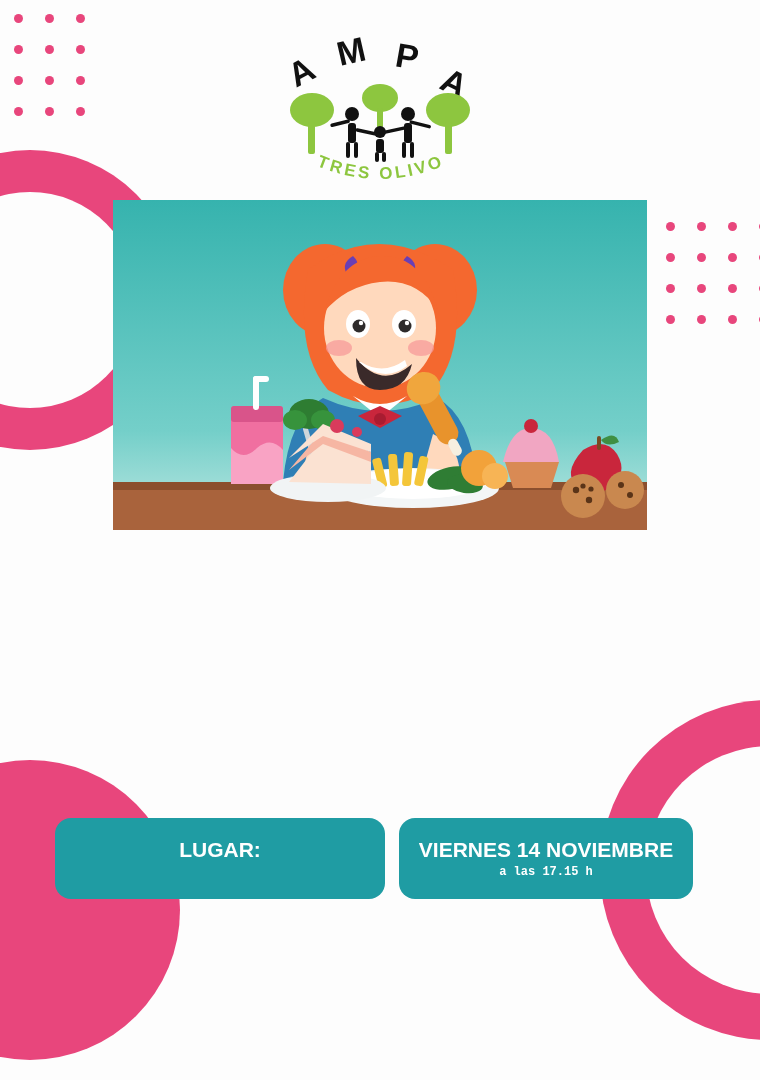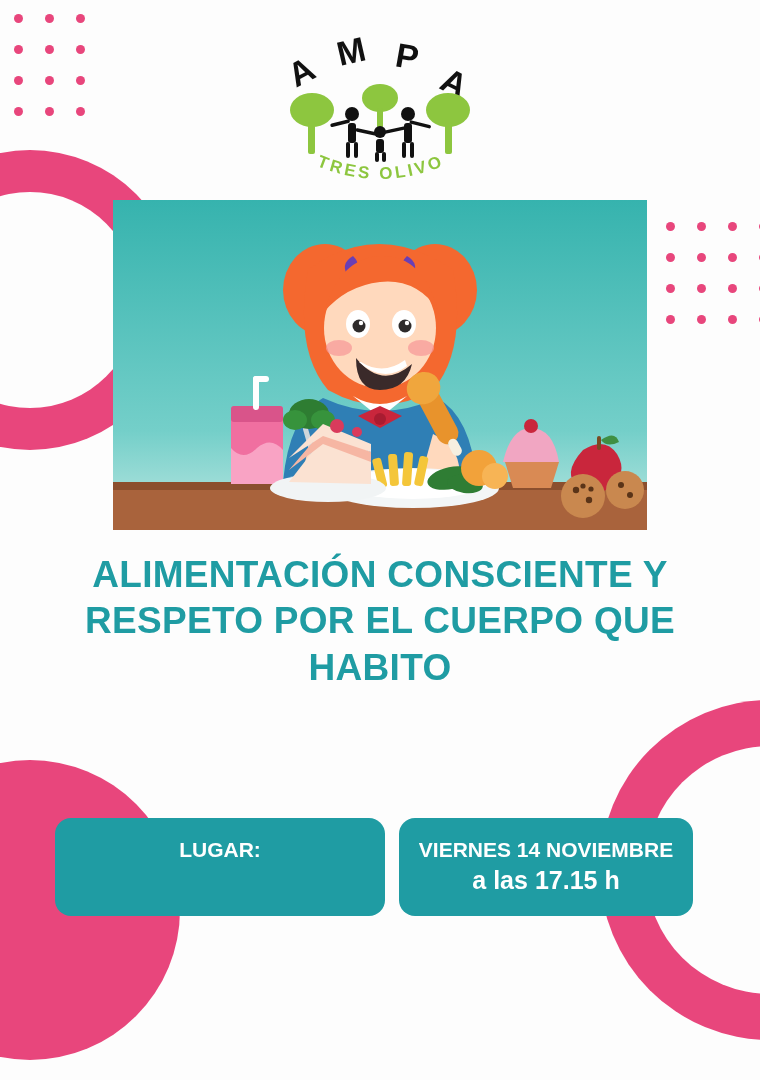--- a/index.html
+++ b/index.html
@@ -126,21 +126,21 @@
     flex-direction: column;
     align-items: center;
     justify-content: flex-start;
     padding: 18px 10px;
     font-weight: bold;
     line-height: 1.35;
     text-align: center;
   }
   .box-place { width: 330px; font-size: 21px; }
   .box-date  { width: 294px; font-size: 21px; }
-  .box-date .time { font-weight: bold; font-size: 25px; }
+  .box-date .time { font-weight: bold; font-size: 12px; font-family: Liberation Mono, monospace; }
 
   
   .speaker {
     position: absolute;
     left: 0; right: 0; top: 942px;
     text-align: center;
     color: #2b2b2b;
     font-weight: bold;
     font-size: 26px;
     line-height: 1.3;
@@ -356,21 +356,20 @@
             <circle cx="476" cy="300" r="3.2"></circle>
           <circle cx="470" cy="286" r="2.6"></circle>
             <circle cx="478" cy="289" r="2.6"></circle>
           <circle cx="508" cy="285" r="3"></circle>
             <circle cx="517" cy="295" r="3"></circle>
         </g>
       </g>
     </svg>
   </div>
 
-  <h1 class="title">ALIMENTACIÓN CONSCIENTE Y RESPETO POR EL CUERPO QUE HABITO</h1>
 
   <div class="info-row">
     <div class="info-box box-place">
       <span>LUGAR:</span>
     </div>
     <div class="info-box box-date">
       <span>VIERNES 14 NOVIEMBRE</span>
       <span class="time">a las 17.15 h</span>
     </div>
   </div>

